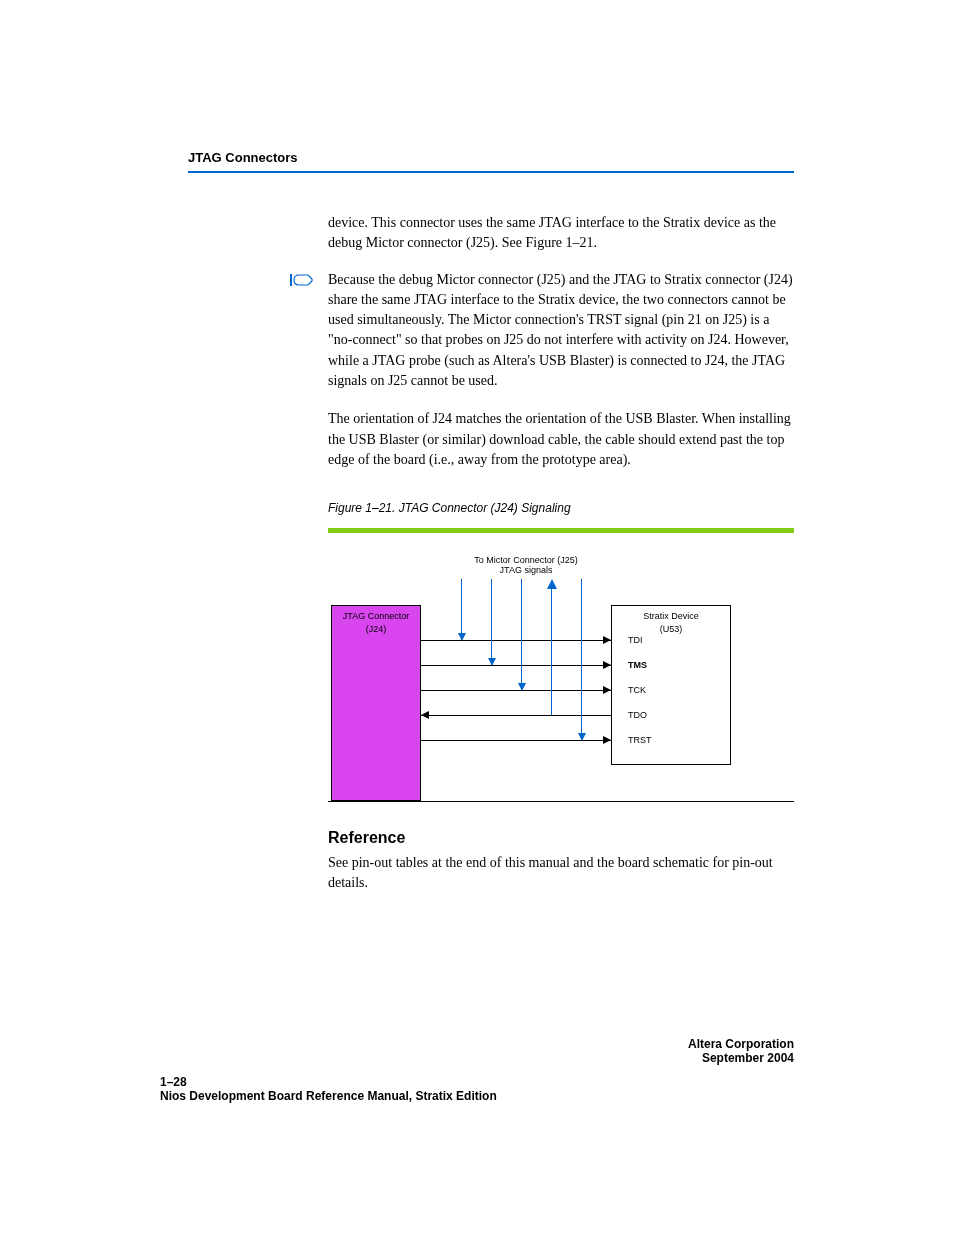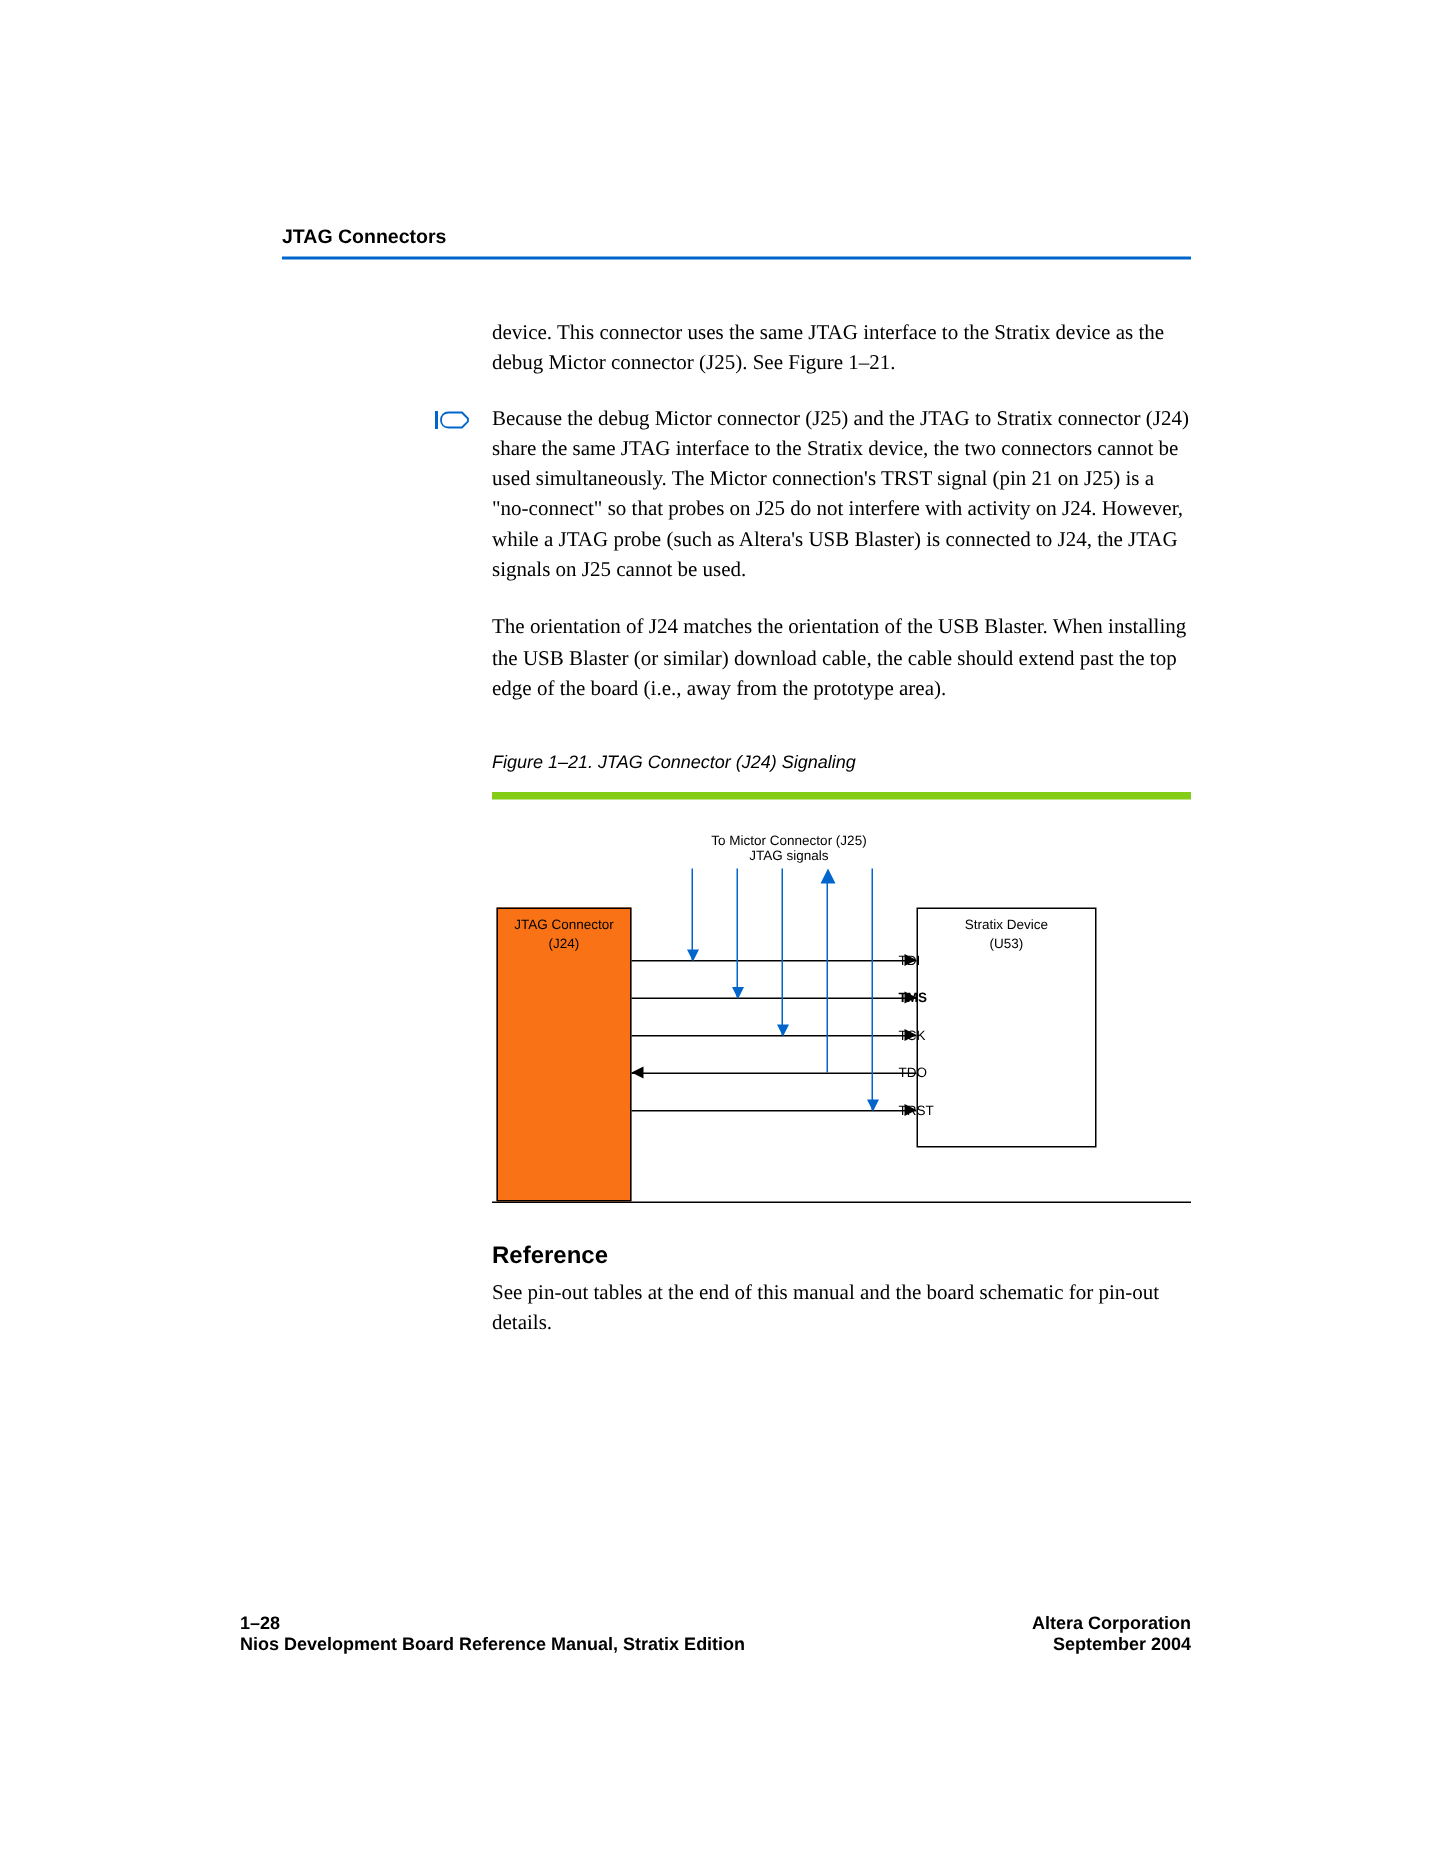--- a/index.html
+++ b/index.html
@@ -66,21 +66,21 @@
   .jtag-box {
     position: absolute;
     left: 0px;
     top: 50px;
     width: 90px;
     height: 196px;
     border: 1px solid #000;
     text-align: center;
     padding-top: 4px;
     box-sizing: border-box;
-    background: #f97316;
+    background: #d946ef;
   }
   .stratix-box {
     position: absolute;
     left: 280px;
     top: 50px;
     width: 120px;
     height: 160px;
     border: 1px solid #000;
     text-align: center;
     padding-top: 4px;
@@ -97,21 +97,21 @@
   }
   .hline {
     position: absolute;
     height: 1px;
     background: #000;
     left: 90px;
     width: 190px;
   }
   .sig-label {
     position: absolute;
-    left: 268px;
+    left: 297px;
     font-size: 9px;
   }
   .arrow-right {
     position: absolute;
     width: 0; height: 0;
     border-top: 4px solid transparent;
     border-bottom: 4px solid transparent;
     border-left: 8px solid #000;
   }
   .arrow-left {
@@ -151,21 +151,21 @@
     font-size: 14px;
   }
   .footer {
     position: absolute;
     bottom: 132px;
     left: 160px;
     right: 160px;
     font-family: Arial, Helvetica, sans-serif;
     font-size: 12px;
   }
-  .footer .left { float: left; }
+  .footer .left { float: left; margin-top: 38px; }
   .footer .right { float: right; text-align: right; }
   .footer b { font-weight: bold; }
 </style>
 </head>
 <body>
 
 <div class="page">
   <div class="header">
     <span>JTAG Connectors</span>
   </div>

